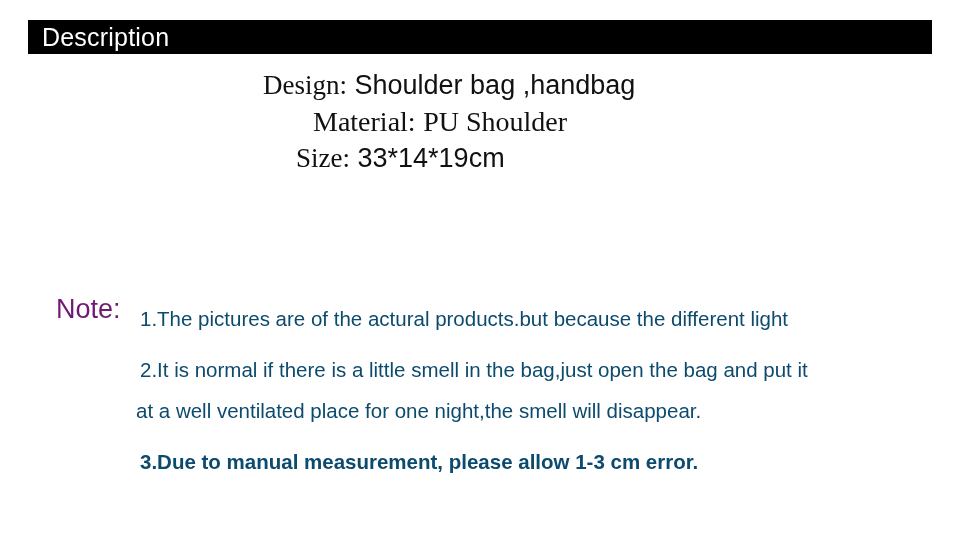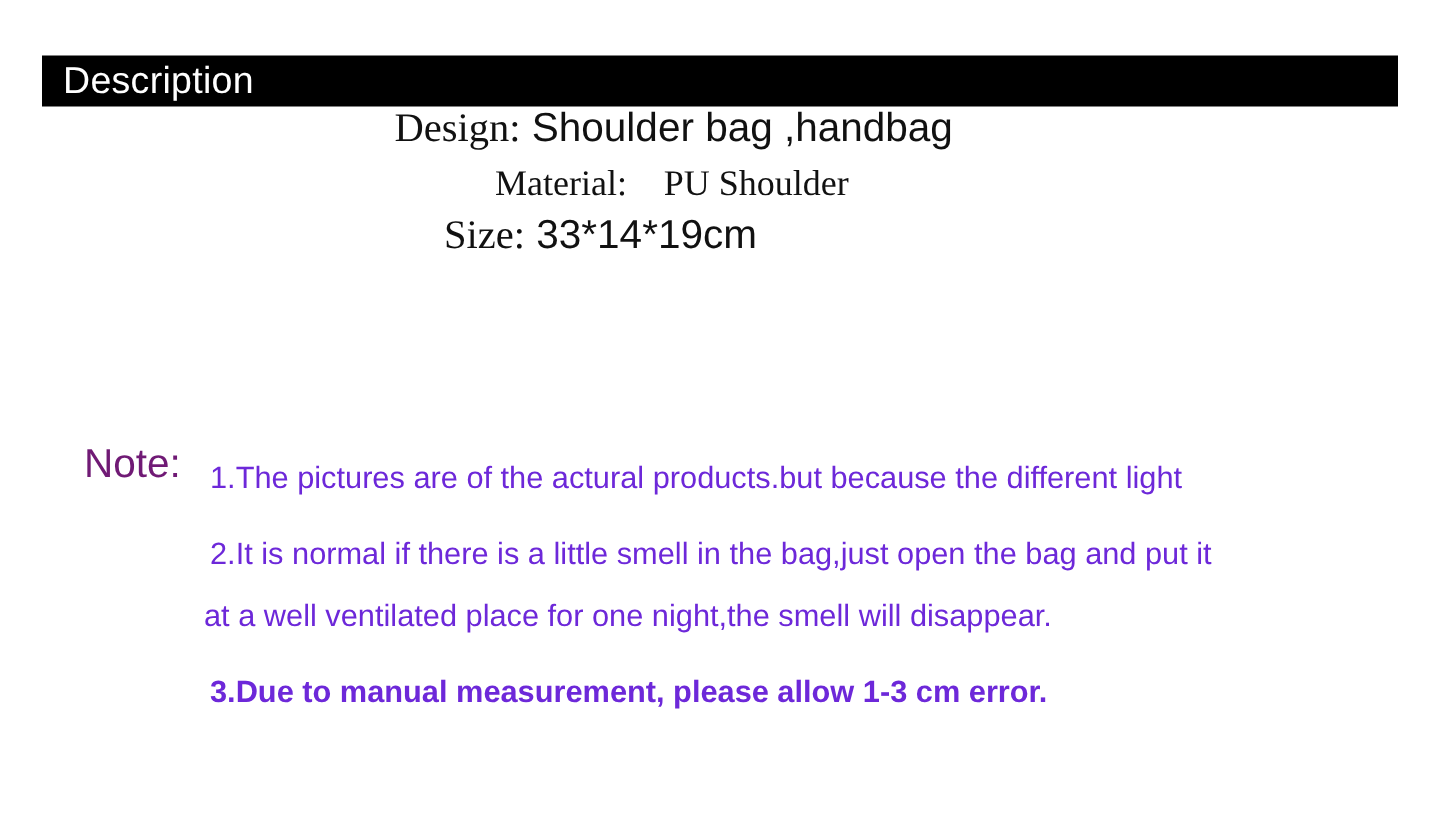--- a/index.html
+++ b/index.html
@@ -18,21 +18,21 @@
     position: relative;
     width: 960px;
     height: 543px;
     background: #ffffff;
   }
 
   
   .header-bar {
     position: absolute;
     left: 28px;
-    top: 37px;
+    top: 20px;
     width: 904px;
     height: 34px;
     background: #000000;
     display: flex;
     align-items: center;
   }
   .header-title {
     color: #ffffff;
     font-family: "Liberation Sans", sans-serif;
     font-size: 25px;
@@ -61,22 +61,21 @@
   .spec-line .label {
     font-family: "Liberation Serif", serif;
   }
   .spec-line.l1 { margin-left: 263px; }
   .spec-line.l2 { margin-left: 313px; }
   .spec-line.l3 { margin-left: 296px; }
 
   .spec-line.l2 .label,
   .spec-line.l2 .value {
     font-family: "Liberation Serif", serif;
-    font-size: 24px;
-    margin-left: 17px;
+    font-size: 28px;
   }
 
   
   .notes {
     position: absolute;
     left: 0;
     top: 292px;
     width: 960px;
   }
   .note-head {
@@ -92,21 +91,21 @@
   .note-list {
     position: absolute;
     left: 140px;
     top: 6px;
     width: 800px;
   }
   .note-item {
     font-family: "Liberation Sans", sans-serif;
     font-size: 20.5px;
     font-weight: 400;
-    color: #6d28d9;
+    color: #0c4a6e;
     line-height: 41px;
     white-space: nowrap;
   }
   .note-item .cont {
     display: block;
     margin-left: -4px;
   }
   .note-item.n1 { margin-bottom: 0px; }
   .note-item.n2 { margin-top: 10px; }
   .note-item.n3 { margin-top: 10px; font-weight: bold; }

